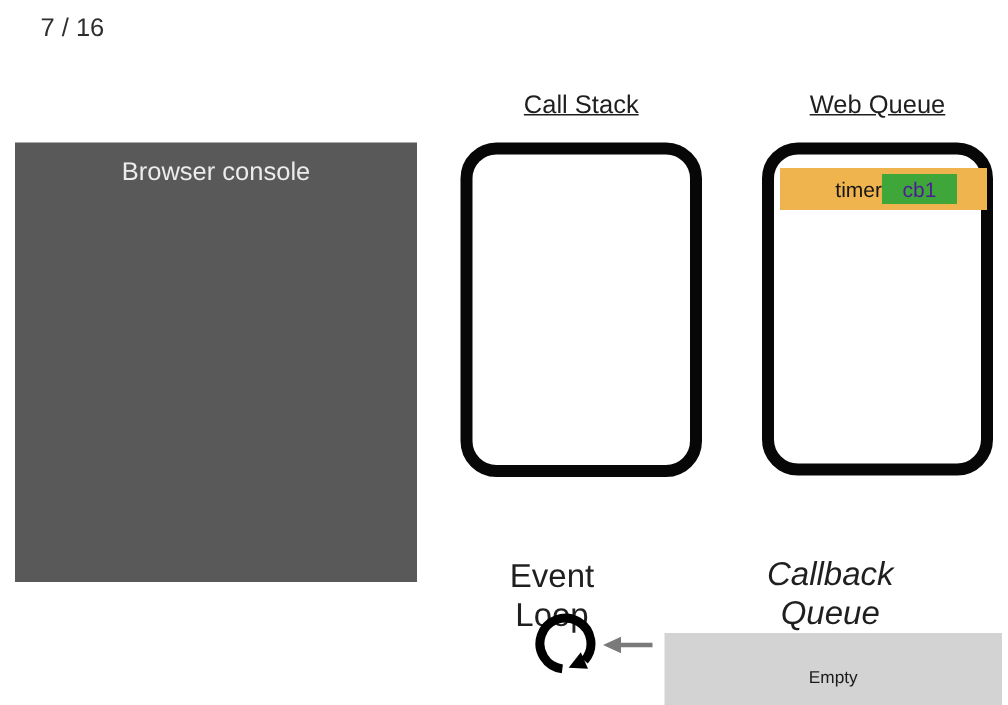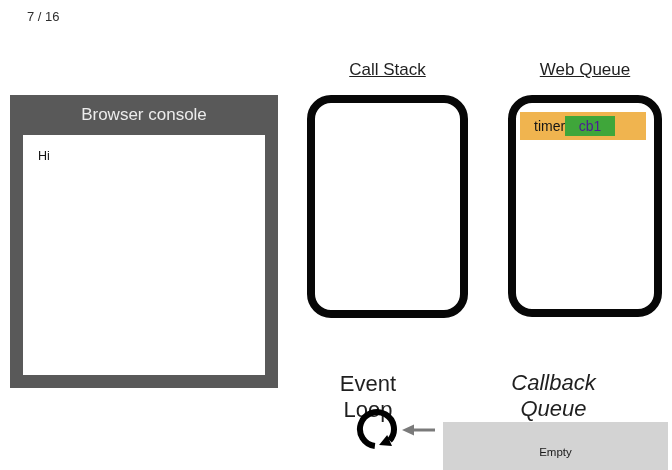--- a/index.html
+++ b/index.html
@@ -3,21 +3,21 @@
 <meta charset="utf-8">
 <style>
   html,body { margin:0; padding:0; background:#ffffff; }
   .stage {
     position:relative; width:672px; height:470px; background:#ffffff;
     font-family:"Liberation Sans", sans-serif; color:#1c1c1c; overflow:hidden;
   }
   .abs { position:absolute; }
 
   
-  .slide-counter { left:27px; top:9px; font-size:13px; color:#2e2e2e; }
+  .slide-counter { left:27px; top:9px; font-size:17px; color:#2e2e2e; }
 
   
   .console-panel {
     left:10px; top:95px; width:268px; height:293px;
     background:var(--c-console_frame, #595959); box-sizing:border-box;
   }
   .console-title {
     height:40px; line-height:40px; text-align:center;
     color:#ececec; font-size:17px;
   }
@@ -34,23 +34,23 @@
   
   .black-box {
     box-sizing:border-box; background:#ffffff;
     border:8px solid var(--c-box_border, #070707); border-radius:24px;
   }
   .callstack-box { left:307px; top:95px; width:161px; height:223px; }
   .webapis-box  { left:508px; top:95px; width:154px; height:222px; }
 
   
   .timer-bar {
-    left:520px; top:112px; width:126px; height:28px;
+    left:520px; top:112px; width:138px; height:28px;
     background:var(--c-timer_bar, #F0B44F);
-    display:flex; align-items:center; justify-content:flex-start;
+    display:flex; align-items:center; justify-content:flex-end;
     padding:0 20px 0 14px; box-sizing:border-box;
   }
   .timer-label { font-size:14px; color:#161616; }
   .cb-badge {
     width:50px; height:20px; line-height:20px; text-align:center;
     background:var(--c-callback_badge, #3FA63A);
     font-size:14px; color:#4c1d95;
   }
 
   
@@ -65,23 +65,20 @@
 </style>
 </head>
 <body>
 
 <div class="stage">
 
   <div class="abs slide-counter">7 / 16</div>
 
   <div class="abs console-panel">
     <div class="console-title">Browser console</div>
-    <div class="console-body">
-      <div class="console-line">Hi</div>
-    </div>
   </div>
 
   <div class="abs section-title" style="left:307px; top:60px; width:161px;">Call Stack</div>
   <div class="abs black-box callstack-box"></div>
 
   <div class="abs section-title" style="left:508px; top:60px; width:154px;">Web Queue</div>
   <div class="abs black-box webapis-box"></div>
   <div class="abs timer-bar">
     <span class="timer-label">timer</span>
     <span class="cb-badge">cb1</span>

